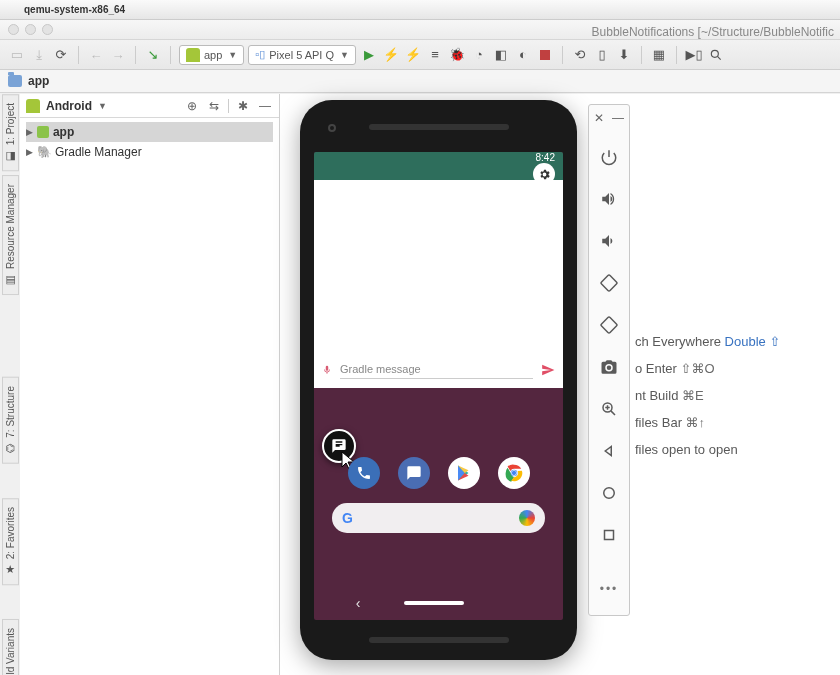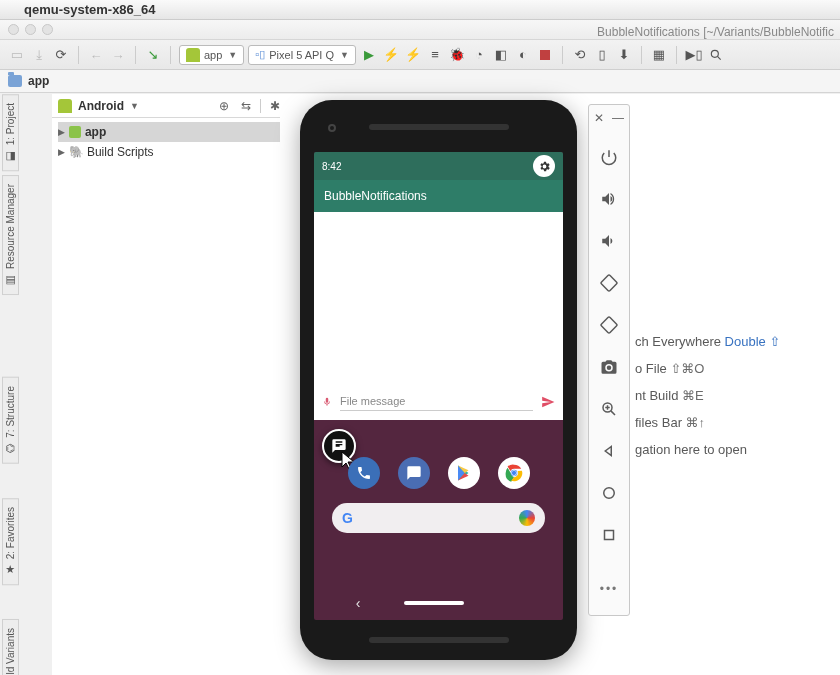--- a/index.html
+++ b/index.html
@@ -1,21 +1,21 @@
 <!DOCTYPE html>
 <html><head>
 <meta charset="utf-8">
 <style>
 * { margin: 0; padding: 0; box-sizing: border-box; font-family: -apple-system, "Helvetica Neue", Arial, sans-serif; }
 body { width: 840px; height: 675px; background: #f0f0f0; overflow: hidden; position: relative; font-size: 12px; color: #333; }
 
 
 .menubar { height: 20px; background: linear-gradient(#fafafa,#e6e6e6); display: flex; align-items: center; padding: 0 10px; gap: 14px; border-bottom: 1px solid #ccc; }
 .apple { font-size: 14px; }
-.menubar-title { font-weight: 600; font-size: 13px; }
+.menubar-title { font-weight: 600; font-size: 10px; }
 
 
 .mactop { height: 20px; background: linear-gradient(#f7f7f7,#ececec); border-bottom: 1px solid #d6d6d6; display: flex; align-items: center; padding: 0 8px; gap: 6px; }
 .dot { width: 11px; height: 11px; border-radius: 50%; background: #e3e3e3; border: 1px solid #c8c8c8; }
 .wintitle { position: absolute; right: 0; top: 22px; font-size: 12px; color: #888; padding: 3px 6px 0 0; }
 
 
 .toolbar { height: 30px; background: linear-gradient(#f2f2f2,#e8e8e8); border-bottom: 1px solid #cfcfcf; display: flex; align-items: center; padding: 0 8px; gap: 4px; }
 .toolbar .sep { width: 1px; height: 18px; background: #ccc; margin: 0 4px; }
 .tbtn { width: 18px; height: 18px; display: inline-flex; align-items: center; justify-content: center; color: #555; font-size: 13px; cursor: default; }
@@ -31,21 +31,21 @@
 .breadcrumb { height: 23px; background: #f5f5f5; border-bottom: 1px solid #d4d4d4; display: flex; align-items: center; padding: 0 8px; gap: 6px; font-size: 12px; }
 .folder-ic { width: 14px; height: 12px; background: #7aa3d6; border-radius: 2px; position: relative; }
 .folder-ic::before { content: ""; position: absolute; top: -3px; left: 0; width: 6px; height: 3px; background: #7aa3d6; border-radius: 1px 1px 0 0; }
 
 
 .gutter { position: absolute; left: 0; top: 94px; width: 20px; display: flex; flex-direction: column; align-items: center; }
 .gtab { writing-mode: vertical-rl; transform: rotate(180deg); font-size: 10px; color: #555; padding: 8px 2px; background: #ededed; border: 1px solid #d0d0d0; margin-bottom: 2px; display: flex; align-items: center; gap: 4px; cursor: default; }
 .gtab .gic { writing-mode: horizontal-tb; transform: rotate(180deg); font-size: 11px; }
 
 
-.project { position: absolute; left: 20px; top: 94px; width: 260px; bottom: 0; background: #fff; border-right: 1px solid #d0d0d0; margin-left: 32px; }
+.project { position: absolute; left: 20px; top: 94px; width: 260px; bottom: 0; background: #fff; border-right: 1px solid #d0d0d0; }
 .project-head { height: 24px; border-bottom: 1px solid #d8d8d8; display: flex; align-items: center; padding: 0 6px; gap: 6px; font-size: 12px; }
 .project-head .spacer { flex: 1; }
 .project-head .hic { width: 16px; height: 16px; display: inline-flex; align-items: center; justify-content: center; color: #666; font-size: 12px; cursor: default; }
 .android-ic { width: 14px; height: 14px; background: #a4c639; border-radius: 3px 3px 0 0; position: relative; }
 .tree { padding: 4px 6px; }
 .tree-row { display: flex; align-items: center; gap: 4px; height: 20px; font-size: 12px; cursor: default; }
 .tree-row.sel { background: #d6d6d6; }
 .tree-row .disc { font-size: 9px; color: #666; }
 .appic { width: 12px; height: 12px; background: #8bc34a; border-radius: 2px; }
 .gradleic { width: 14px; height: 14px; color: #555; }
@@ -56,21 +56,21 @@
 .tips .row { white-space: nowrap; }
 .tips .link { color: #3872c0; }
 .tips .sc { color: #6a6a6a; }
 
 
 .phone { position: absolute; left: 300px; top: 100px; width: 277px; height: 560px; background: #1a1a1a; border-radius: 32px; box-shadow: 0 6px 24px rgba(0,0,0,.35); }
 .phone .bezel-cam { position:absolute; top:24px; left:28px; width:8px; height:8px; border:2px solid #444; border-radius:50%; }
 .phone .speaker-top { position: absolute; top: 24px; left: 50%; transform: translateX(-50%); width: 140px; height: 6px; background: #333; border-radius: 3px; }
 .phone .speaker-bot { position: absolute; bottom: 17px; left: 50%; transform: translateX(-50%); width: 140px; height: 6px; background: #333; border-radius: 3px; }
 .screen { position: absolute; top: 52px; left: 14px; right: 14px; bottom: 40px; background: #54263f; border-radius: 2px; overflow: hidden; }
-.status { height: 28px; background: #2e6e5c; display: flex; align-items: center; padding: 0 8px; color: #fff; font-size: 10px; }
+.status { height: 28px; background: #2e6e5c; display: flex; align-items: flex-end; padding: 0 8px; color: #fff; font-size: 10px; flex-direction: column; }
 .status .sr { margin-left: auto; display: flex; align-items: center; gap: 2px; }
 .gear-circ { width: 22px; height: 22px; border-radius: 50%; background: #fff; display: flex; align-items: center; justify-content: center; color: #333; margin-left: 6px; }
 .gear-circ svg { width: 13px; height: 13px; }
 .appbar { height: 32px; background: #2e7d68; color: #fff; display: flex; align-items: center; padding: 0 10px; font-size: 12px; font-weight: 500; }
 .convo { background: #fff; margin: 0; height: 208px; position: relative; }
 .inputrow { position: absolute; bottom: 0; left: 0; right: 0; height: 34px; display: flex; align-items: center; padding: 0 8px; gap: 8px; }
 .inputrow .mic { color: #d95b73; font-size: 12px; }
 .inputrow .sendline { flex: 1; border-bottom: 1px solid #ccc; font-size: 11px; color: #888; padding-bottom: 3px; }
 .inputrow .send { color: #e04e66; font-size: 13px; }
 
@@ -104,21 +104,21 @@
 <div class="menubar">
   <span class="apple"></span>
   <span class="menubar-title">qemu-system-x86_64</span>
 </div>
 
 <div class="mactop">
   <span class="dot"></span>
   <span class="dot"></span>
   <span class="dot"></span>
 </div>
-<div class="wintitle">BubbleNotifications [~/Variants/BubbleNotific</div>
+<div class="wintitle">BubbleNotifications [~/Structure/BubbleNotific</div>
 
 <div class="toolbar">
   <span class="tbtn disabled">▭</span>
   <span class="tbtn disabled">⤓</span>
   <span class="tbtn">⟳</span>
   <span class="sep"></span>
   <span class="tbtn disabled">←</span>
   <span class="tbtn disabled">→</span>
   <span class="sep"></span>
   <span class="tbtn green">↘</span>
@@ -201,60 +201,57 @@
   </div>
   <div class="tree">
     <div class="tree-row sel">
       <span class="disc">▶</span>
       <span class="appic"></span>
       <b>app</b>
     </div>
     <div class="tree-row">
       <span class="disc">▶</span>
       <span class="gradleic">🐘</span>
-      <span>Build Scripts</span>
+      <span>Gradle Manager</span>
     </div>
   </div>
 </div>
 
 <div class="editor">
   <div class="tips">
     <div class="row"><span>ch Everywhere</span> <span class="link">Double</span> <span class="link">⇧</span></div>
-    <div class="row"><span>o File</span> <span class="sc">⇧⌘O</span></div>
+    <div class="row"><span>o Enter</span> <span class="sc">⇧⌘O</span></div>
     <div class="row"><span>nt Build</span> <span class="sc">⌘E</span></div>
     <div class="row"><span>files Bar</span> <span class="sc">⌘↑</span></div>
-    <div class="row"><span>gation here to open</span></div>
+    <div class="row"><span>files open to open</span></div>
   </div>
 </div>
 
 <div class="phone">
   <div class="bezel-cam"></div>
   <div class="speaker-top"></div>
   <div class="screen">
     <div class="status">
       <span>8:42</span>
       <span class="sr">
         <span class="gear-circ">
           <svg viewBox="0 0 24 24" fill="currentColor">
               <path d="M19.4 13a7.5 7.5 0 000-2l2.1-1.6-2-3.5-2.5 1a7.4 7.4 0 00-1.7-1l-.4-2.6h-4l-.4 2.6a7.4 7.4 0 00-1.7 1l-2.5-1-2 3.5L6.6 11a7.5 7.5 0 000 2l-2.1 1.6 2 3.5 2.5-1c.5.4 1.1.8 1.7 1l.4 2.6h4l.4-2.6c.6-.2 1.2-.6 1.7-1l2.5 1 2-3.5L19.4 13zM12 15.5A3.5 3.5 0 1112 8.5a3.5 3.5 0 010 7z"></path>
             </svg>
         </span>
       </span>
     </div>
-    <div class="appbar">
-      <span>BubbleNotifications</span>
-    </div>
     <div class="convo">
       <div class="inputrow">
         <span class="mic">
           <svg width="10" height="14" viewBox="0 0 24 24" fill="currentColor">
               <path d="M12 14a3 3 0 003-3V5a3 3 0 00-6 0v6a3 3 0 003 3zm5-3a5 5 0 01-10 0H5a7 7 0 006 6.9V21h2v-3.1A7 7 0 0019 11h-2z"></path>
             </svg>
         </span>
-        <span class="sendline">File message</span>
+        <span class="sendline">Gradle message</span>
         <span class="send">
           <svg width="14" height="14" viewBox="0 0 24 24" fill="currentColor">
               <path d="M2 21l21-9L2 3v7l15 2-15 2v7z"></path>
             </svg>
         </span>
       </div>
     </div>
     <div class="homescreen">
       <div class="bubble">
         <svg viewBox="0 0 24 24" fill="currentColor">

